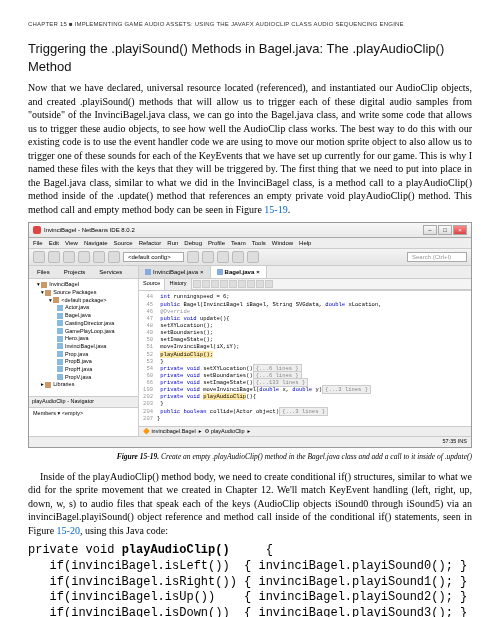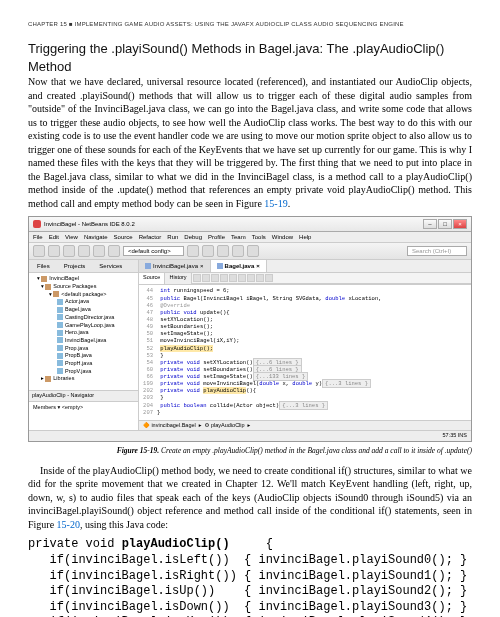--- a/index.html
+++ b/index.html
@@ -16,20 +16,21 @@
     font-size: 6px;
     letter-spacing: 0.2px;
     color: #333;
     margin-bottom: 12px;
     font-family: Arial, sans-serif;
   }
   .section-title {
     font-size: 13px;
     font-weight: normal;
     color: #111;
+    margin-bottom: 6px;
     font-family: Arial, sans-serif;
   }
   .body-text {
     font-size: 10px;
     line-height: 1.35;
     text-align: justify;
     margin-bottom: 6px;
   }
   .fig-ref { color: #0066cc; }
   .screenshot {

